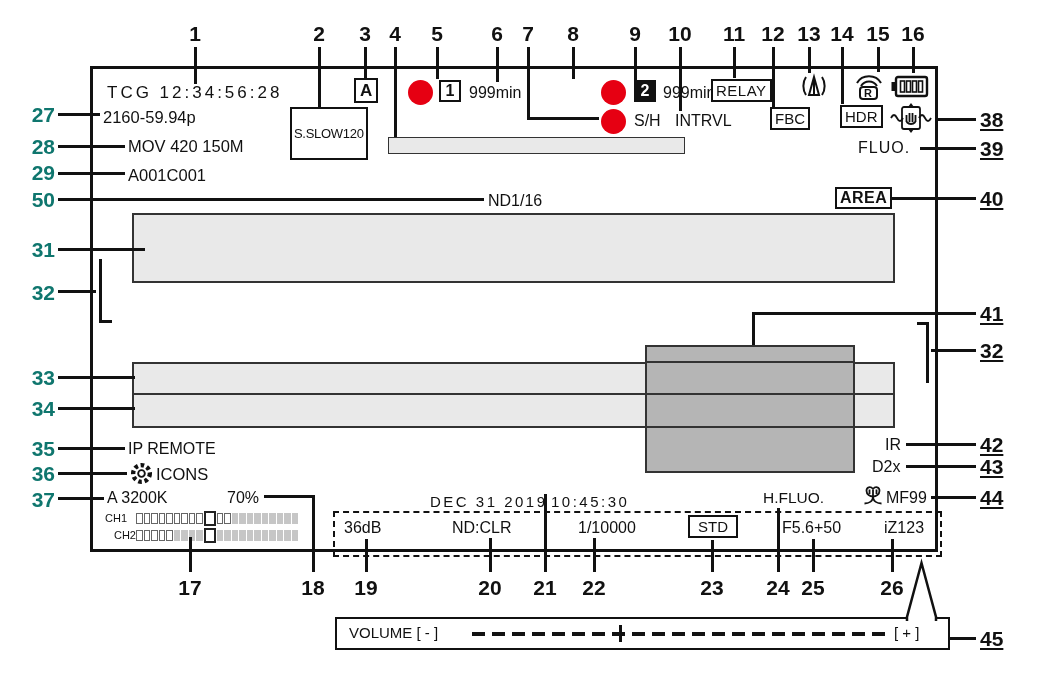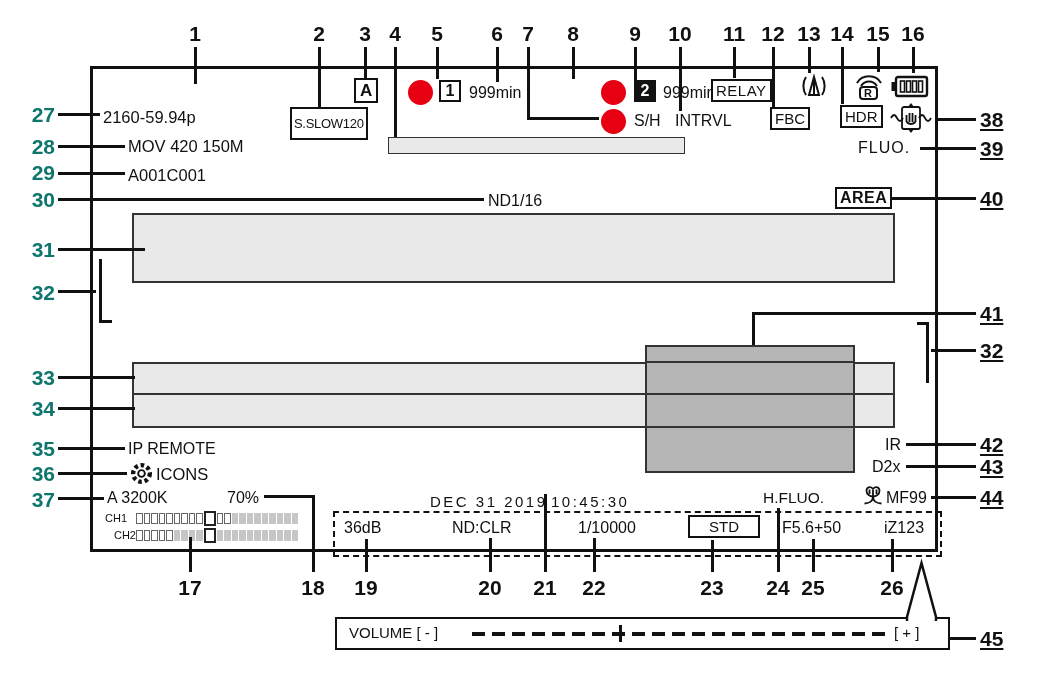--- a/index.html
+++ b/index.html
@@ -54,21 +54,22 @@
   <div style="position:absolute;left:645px;top:345px;width:210px;height:128px;background:#b5b5b5;border:2px solid #333;box-sizing:border-box;z-index:2;"></div>
   <div class="hl" style="left:645px;top:361px;width:210px;height:2px;background:#333;z-index:3;"></div>
   <div class="hl" style="left:645px;top:393px;width:210px;height:2px;background:#333;z-index:3;"></div>
   <div class="hl" style="left:645px;top:426px;width:210px;height:2px;background:#333;z-index:3;"></div>
 
   <div class="vl" style="left:99px;top:259px;height:63px;"></div>
   <div class="hl" style="left:99px;top:320px;width:13px;"></div>
   <div class="hl" style="left:917px;top:322px;width:12px;"></div>
   <div class="vl" style="left:926px;top:322px;height:61px;"></div>
 
-  <div class="blabel" style="left:290px;top:107px;font-size:13px;padding:8px 2px;letter-spacing:-0.3px;">S.SLOW120</div>
+  <div class="osd" style="left:107px;top:84px;font-size:17px;letter-spacing:3px;">TCG 12:34:56:28</div>
+  <div class="blabel" style="left:290px;top:107px;font-size:13px;padding:18px 2px;letter-spacing:-0.3px;">S.SLOW120</div>
   <div class="blabel" style="left:354px;top:78px;font-weight:bold;font-size:17px;padding:2px 4px;border-width:2.5px;">A</div>
   <div class="circle" style="left:408px;top:80px;"></div>
   <div class="slotbox" style="left:439px;top:80px;">1</div>
   <div class="osd" style="left:469px;top:84px;">999min</div>
   <div class="circle" style="left:601px;top:80px;"></div>
   <div class="slotbox black" style="left:634px;top:80px;">2</div>
   <div class="osd" style="left:663px;top:84px;">999min</div>
   <div class="circle" style="left:601px;top:109px;"></div>
   <div class="osd" style="left:634px;top:112px;">S/H</div>
   <div class="osd" style="left:675px;top:112px;">INTRVL</div>
@@ -198,21 +199,21 @@
   <div class="osd" style="left:886px;top:489px;">MF99</div>
 
   <div class="datetext" style="left:430px;top:494px;">DEC 31 2019</div>
   <div class="datetext" style="left:551px;top:494px;">10:45:30</div>
   <div class="osd" style="left:763px;top:489px;font-size:15.5px;">H.FLUO.</div>
 
   <div class="dashedbox"></div>
   <div class="osd" style="left:344px;top:519px;">36dB</div>
   <div class="osd" style="left:452px;top:519px;">ND:CLR</div>
   <div class="osd" style="left:578px;top:519px;">1/10000</div>
-  <div class="blabel" style="left:688px;top:515px;padding:2px 19px;">STD</div>
+  <div class="blabel" style="left:688px;top:515px;padding:2px 8px;">STD</div>
   <div class="osd" style="left:782px;top:519px;">F5.6+50</div>
   <div class="osd" style="left:884px;top:519px;">iZ123</div>
 
   <div class="volbox"></div>
   <div class="osd" style="left:349px;top:625px;font-size:15px;">VOLUME [ - ]</div>
   <div class="voldash"></div>
   <div class="vl" style="left:619px;top:625px;height:17px;"></div>
   <div class="osd" style="left:894px;top:625px;font-size:15px;">[ + ]</div>
   <div style="position:absolute;left:898px;top:556px;z-index:2;">
     <svg width="48" height="66" viewBox="0 0 48 66">
@@ -251,21 +252,21 @@
   <div class="vl" style="left:733px;top:47px;height:31px;"></div>
   <div class="vl" style="left:772px;top:47px;height:60px;"></div>
   <div class="vl" style="left:808px;top:47px;height:26px;"></div>
   <div class="vl" style="left:841px;top:47px;height:57px;"></div>
   <div class="vl" style="left:877px;top:47px;height:25px;"></div>
   <div class="vl" style="left:912px;top:47px;height:26px;"></div>
 
   <div class="nl" style="left:15px;top:104px;">27</div>
   <div class="nl" style="left:15px;top:136px;">28</div>
   <div class="nl" style="left:15px;top:162px;">29</div>
-  <div class="nl" style="left:15px;top:189px;">30</div>
+  <div class="nl" style="left:15px;top:189px;">50</div>
   <div class="nl" style="left:15px;top:239px;">31</div>
   <div class="nl" style="left:15px;top:282px;">32</div>
   <div class="nl" style="left:15px;top:367px;">33</div>
   <div class="nl" style="left:15px;top:398px;">34</div>
   <div class="nl" style="left:15px;top:438px;">35</div>
   <div class="nl" style="left:15px;top:463px;">36</div>
   <div class="nl" style="left:15px;top:489px;">37</div>
 
   <div class="hl" style="left:58px;top:113px;width:42px;"></div>
   <div class="hl" style="left:58px;top:145px;width:67px;"></div>

